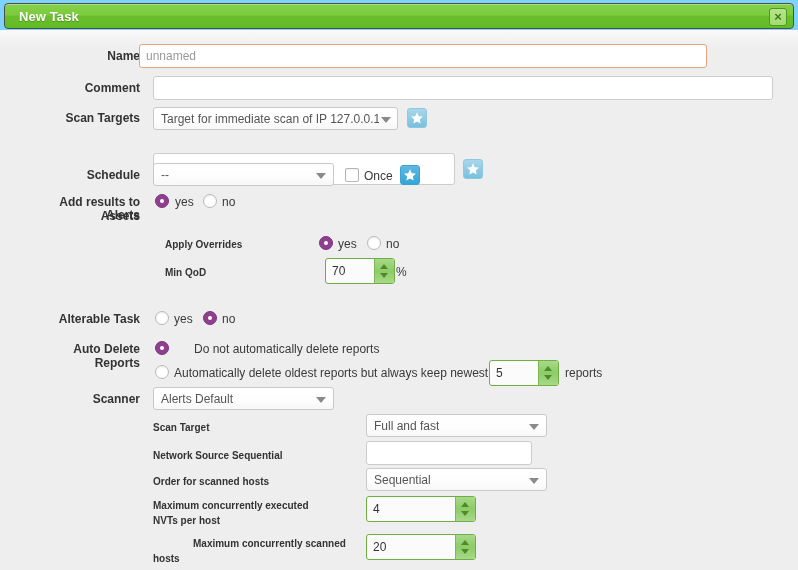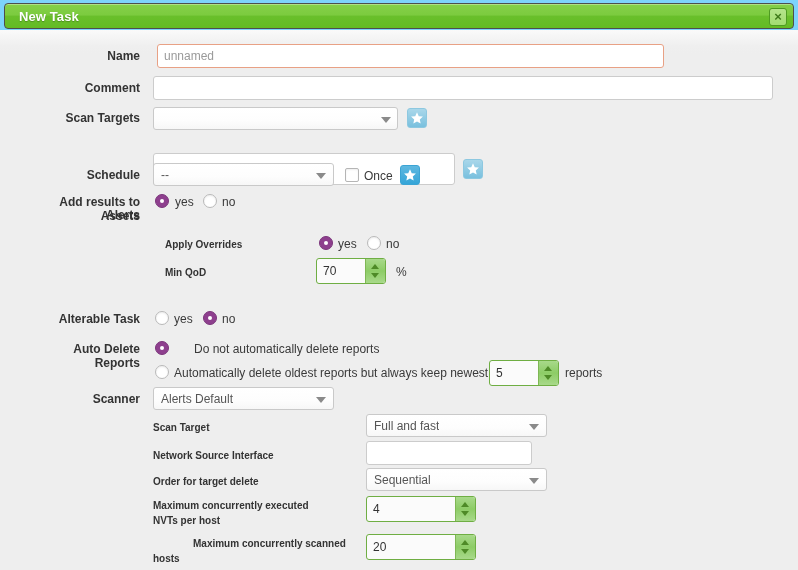--- a/index.html
+++ b/index.html
@@ -288,31 +288,32 @@
     <div class="titlebar-text">New Task</div>
     <div class="close-button">
       <div class="glyph">×</div>
     </div>
   </div>
 
   <div class="form-area">
 
     <div class="row" style="top:14px;">
       <div class="label-left" style="top:5px;">Name</div>
-      <input class="text-input invalid" style="left: 157px; top: 0px; width: 507px;" type="text" placeholder="unnamed">
+      <input class="text-input invalid" style="left: 139px; top: 0px; width: 568px;" type="text" placeholder="unnamed">
     </div>
 
     <div class="row" style="top:46px;">
       <div class="label-left" style="top:5px;">Comment</div>
       <input class="text-input" style="left: 153px; top: 0px; width: 620px;" type="text" placeholder="">
     </div>
 
     <div class="row" style="top:77px;">
       <div class="label-left" style="top:4px;">Scan Targets</div>
       <div class="select" style="left:153px; top:0; width:245px;">
+        <div class="sel-text" style="max-width:218px;">Target for immediate scan of IP 127.0.0.1</div>
         <div class="caret" style="right:6px;"></div>
       </div>
       <div class="star-btn pale" style="left:407px; top:1px;">
         <svg width="14" height="14" viewBox="0 0 16 16">
           <polygon points="8,1.5 10,5.9 14.8,6.4 11.2,9.6 12.2,14.3 8,11.9 3.8,14.3 4.8,9.6 1.2,6.4 6,5.9" fill="#ffffff"></polygon>
         </svg>
       </div>
     </div>
 
     <div class="row" style="top:97px;">
@@ -352,21 +353,21 @@
     <div class="row" style="top:201px;">
       <div class="label-indent" style="left:165px; top:6px;">Apply Overrides</div>
       <div class="radio on" style="left:319px; top:5px;"></div>
       <div class="radio-label" style="left:338px; top:6px;">yes</div>
       <div class="radio off" style="left:367px; top:5px;"></div>
       <div class="radio-label" style="left:386px; top:6px;">no</div>
     </div>
 
     <div class="row" style="top:228px;">
       <div class="label-indent" style="left:165px; top:7px;">Min QoD</div>
-      <div class="spinner" style="left:316px; top:0; width:70px;">
+      <div class="spinner" style="left:325px; top:0; width:70px;">
         <div class="num">70</div>
         <div class="btns">
           <div class="arrow up"></div>
           <div class="arrow down"></div>
         </div>
       </div>
       <div class="unit" style="left:396px; top:7px;">%</div>
     </div>
 
     <div class="row" style="top:279px;">
@@ -407,26 +408,26 @@
 
     <div class="row" style="top:384px;">
       <div class="label-indent" style="left:153px; top:6px;">Scan Target</div>
       <div class="select" style="left:366px; top:0; width:181px;">
         <div class="sel-text" style="max-width:150px;">Full and fast</div>
         <div class="caret" style="right:7px;"></div>
       </div>
     </div>
 
     <div class="row" style="top:411px;">
-      <div class="label-indent" style="left:153px; top:7px;">Network Source Interface</div>
+      <div class="label-indent" style="left:153px; top:7px;">Network Source Sequential</div>
       <input class="text-input" style="left: 366px; top: 0px; width: 166px;" type="text" placeholder="">
     </div>
 
     <div class="row" style="top:438px;">
-      <div class="label-indent" style="left:153px; top:6px;">Order for target delete</div>
+      <div class="label-indent" style="left:153px; top:6px;">Order for scanned hosts</div>
       <div class="select" style="left:366px; top:0; width:181px;">
         <div class="sel-text" style="max-width:150px;">Sequential</div>
         <div class="caret" style="right:7px;"></div>
       </div>
     </div>
 
     <div class="row" style="top:466px;">
       <div class="label-indent" style="left:153px; top:2px;">Maximum concurrently executed</div>
       <div class="label-indent" style="left:153px; top:17px;">NVTs per host</div>
       <div class="spinner" style="left:366px; top:0; width:110px;">

